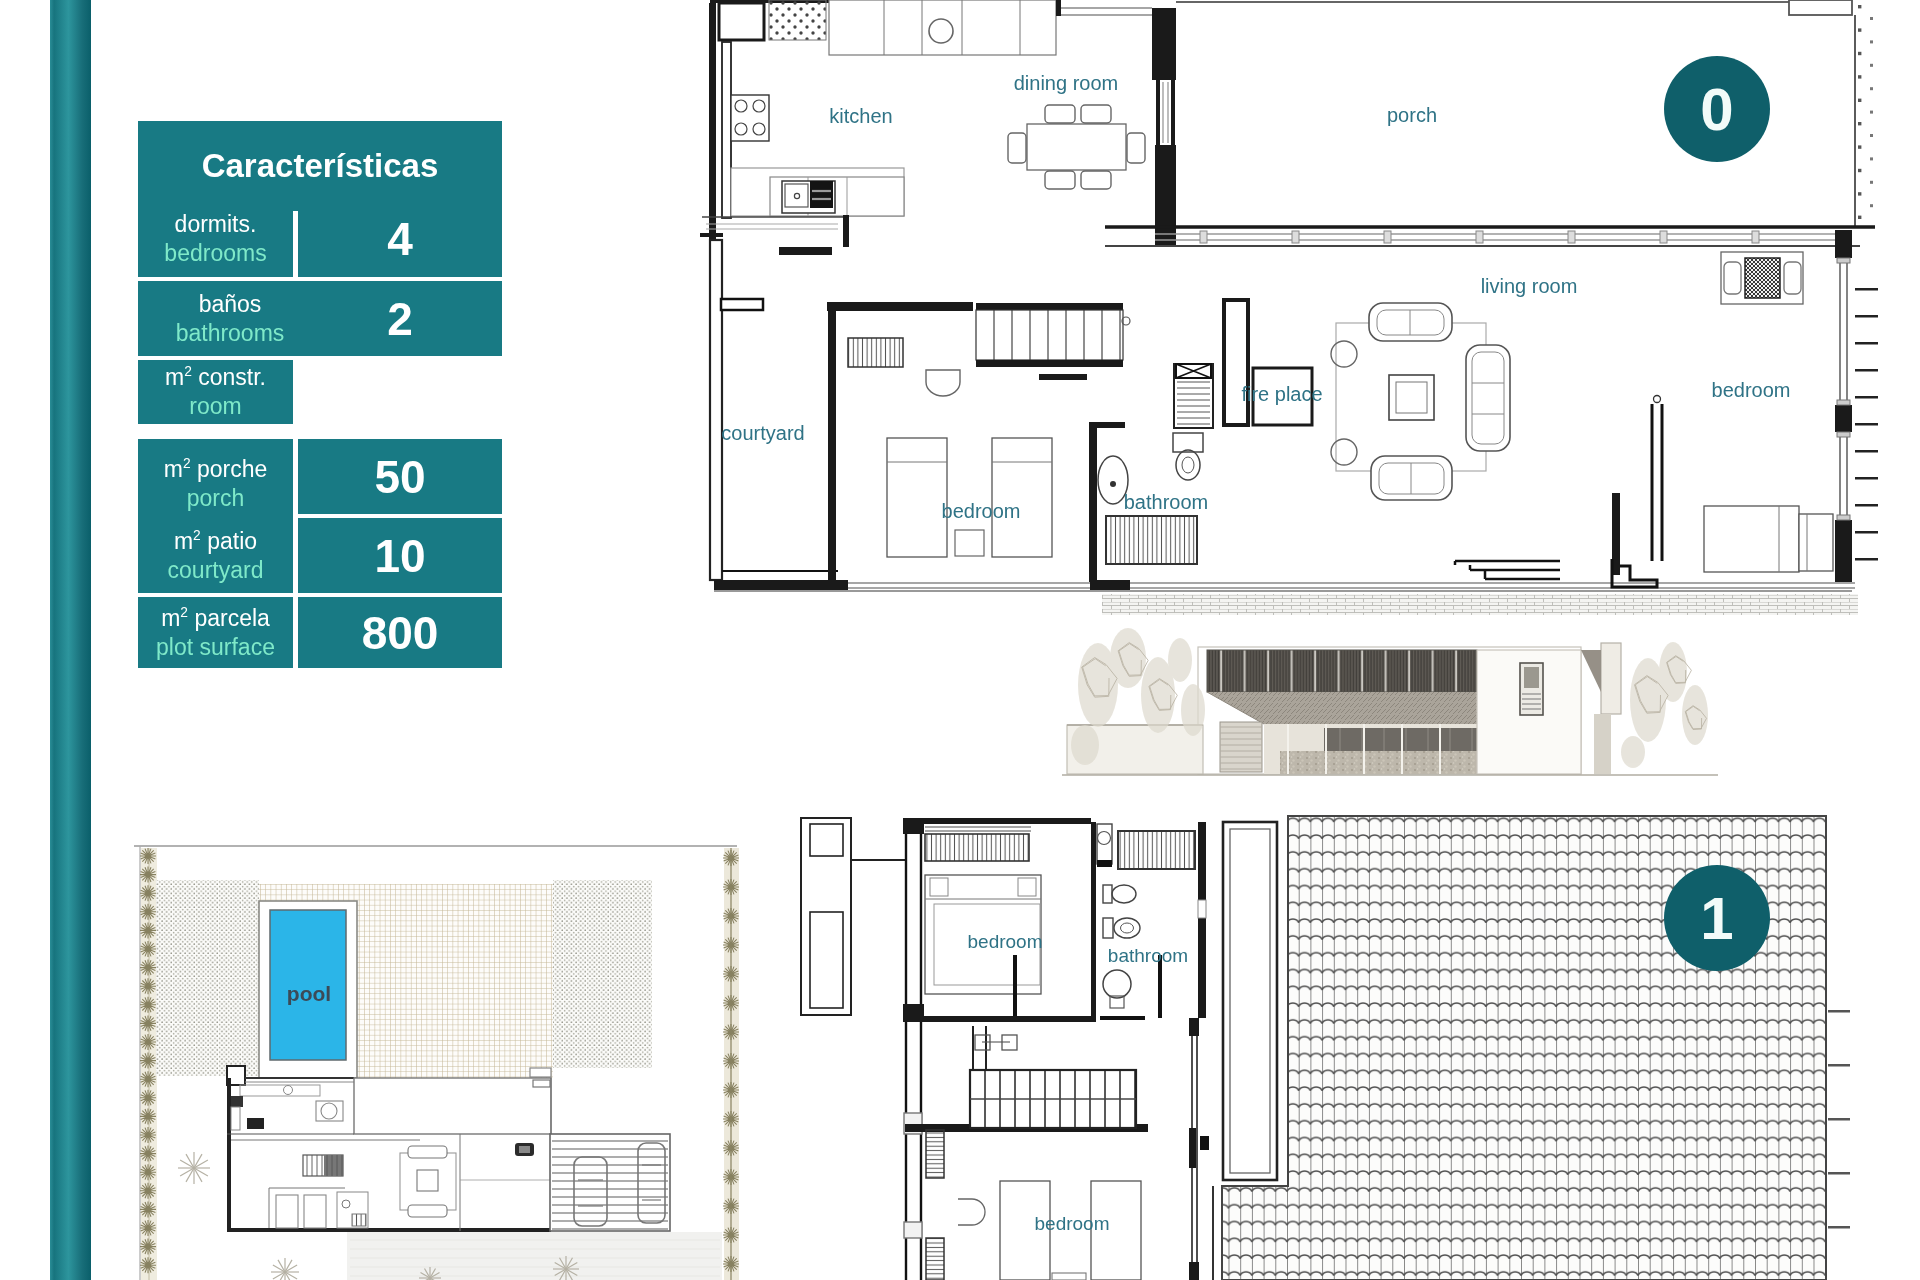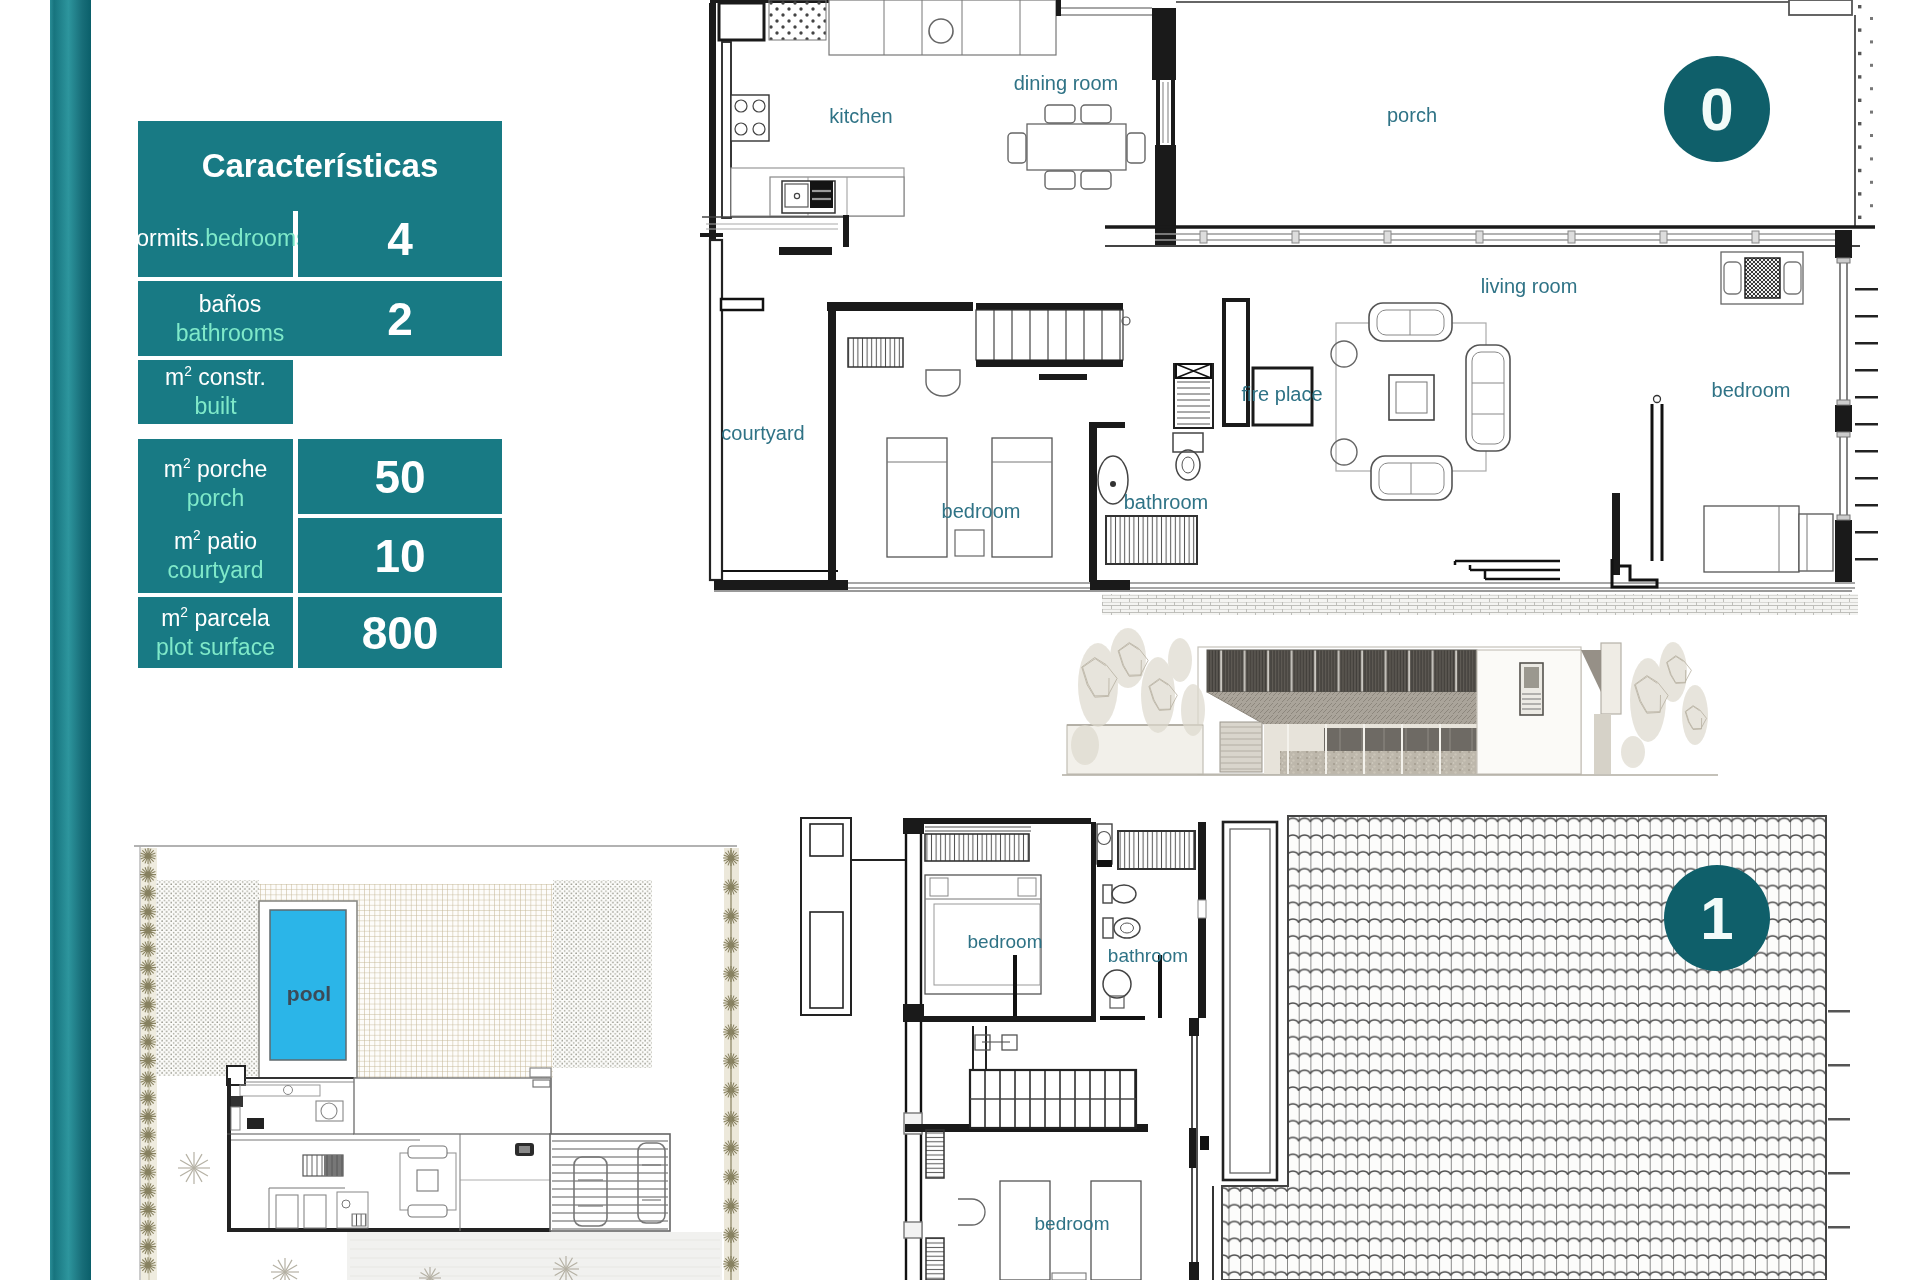--- a/index.html
+++ b/index.html
@@ -2,33 +2,33 @@
 <html><head><meta charset="utf-8">
 <style>
 html,body{margin:0;padding:0;background:#fff;width:1920px;height:1280px;overflow:hidden;}
 body{font-family:"Liberation Sans", sans-serif;position:relative;}
 sup{font-size:0.6em;}
 </style></head>
 <body>
 <div style="position:absolute;left:50px;top:0;width:41px;height:1280px;background:linear-gradient(to right,#2a8d96 0%,#17747e 10%,#2d959d 45%,#186e79 78%,#0a5f6a 100%);"></div>
 <div style="position:absolute;left:138px;top:121px;width:364px;height:547px;">
 <div style="position:absolute;left:0;top:0;width:364px;height:90px;background:#187a84;display:flex;align-items:center;justify-content:center;color:#fff;font-weight:bold;font-size:33px;">Características</div>
-<div style="position:absolute;left:0;top:79px;width:155px;height:77px;background:#187a84;display:flex;flex-direction:row;align-items:center;justify-content:center;line-height:1.25;font-size:23px;">
+<div style="position:absolute;left:0;top:79px;width:155px;height:77px;background:#187a84;display:flex;flex-direction:column;align-items:center;justify-content:center;line-height:1.25;font-size:23px;">
       <span style="color:#fff;">dormits.</span>
       <span style="color:#7fe9c9;">bedrooms</span>
     </div>
 <div style="position:absolute;left:160px;top:79px;width:204px;height:77px;background:#187a84;display:flex;align-items:center;justify-content:center;color:#fff;font-weight:bold;font-size:46px;">4</div>
 <div style="position:absolute;left:0;top:160px;width:184px;height:75px;background:#187a84;display:flex;flex-direction:column;align-items:center;justify-content:center;line-height:1.25;font-size:23px;">
       <span style="color:#fff;">baños</span>
       <span style="color:#7fe9c9;">bathrooms</span>
     </div>
 <div style="position:absolute;left:160px;top:160px;width:204px;height:75px;background:#187a84;display:flex;align-items:center;justify-content:center;color:#fff;font-weight:bold;font-size:46px;">2</div>
 <div style="position:absolute;left:0;top:239px;width:155px;height:64px;background:#187a84;display:flex;flex-direction:column;align-items:center;justify-content:center;line-height:1.25;font-size:23px;">
       <span style="color:#fff;">m<sup>2</sup> constr.</span>
-      <span style="color:#7fe9c9;">built</span>
+      <span style="color:#7fe9c9;">room</span>
     </div>
 <div style="position:absolute;left:0;top:318px;width:155px;height:89px;background:#187a84;display:flex;flex-direction:column;align-items:center;justify-content:center;line-height:1.25;font-size:23px;">
       <span style="color:#fff;">m<sup>2</sup> porche</span>
       <span style="color:#7fe9c9;">porch</span>
     </div>
 <div style="position:absolute;left:160px;top:318px;width:204px;height:75px;background:#187a84;display:flex;align-items:center;justify-content:center;color:#fff;font-weight:bold;font-size:46px;">50</div>
 <div style="position:absolute;left:0;top:397px;width:155px;height:75px;background:#187a84;display:flex;flex-direction:column;align-items:center;justify-content:center;line-height:1.25;font-size:23px;">
       <span style="color:#fff;">m<sup>2</sup> patio</span>
       <span style="color:#7fe9c9;">courtyard</span>
     </div>

